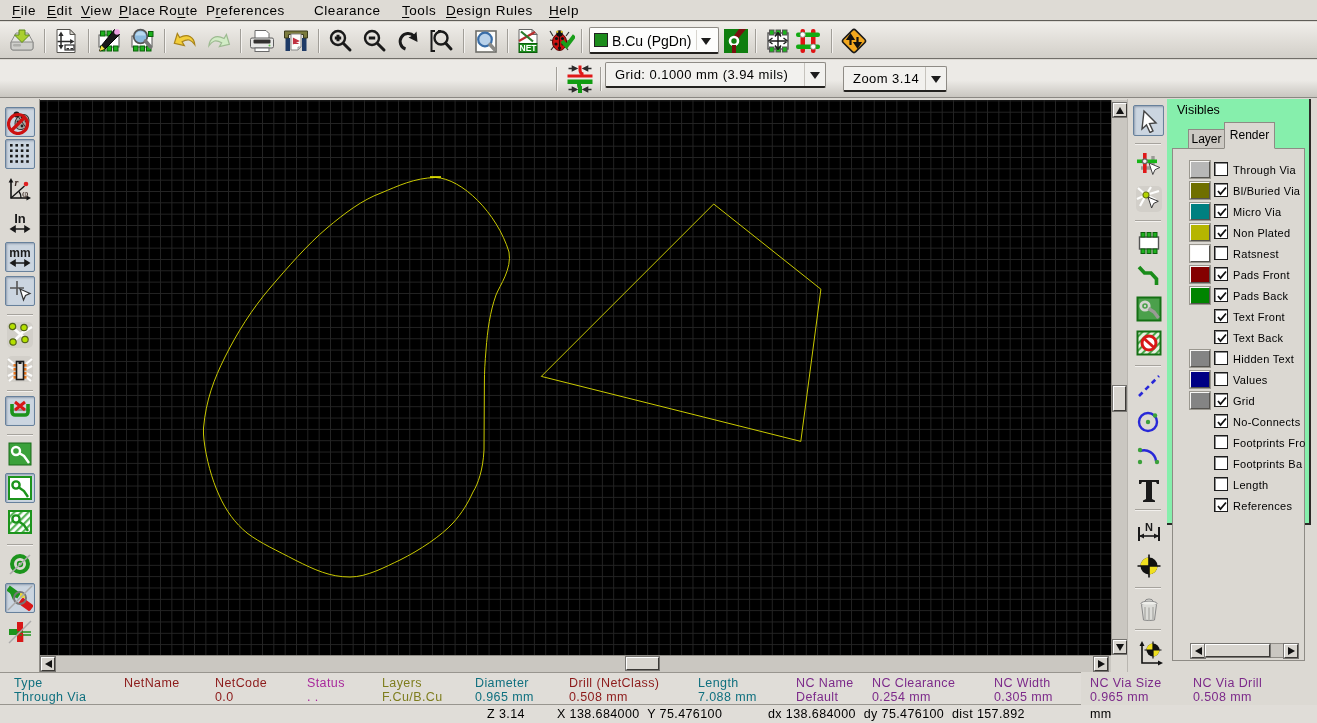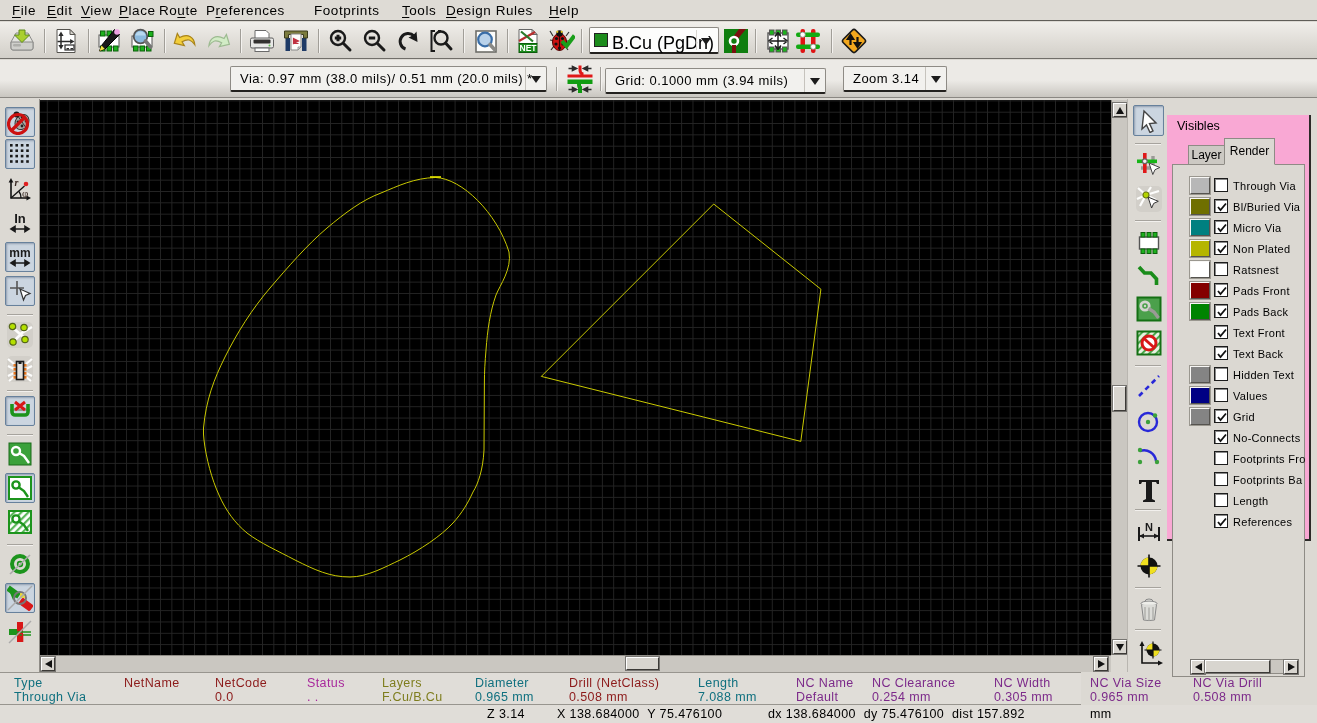--- a/index.html
+++ b/index.html
@@ -43,21 +43,21 @@
   background-image:linear-gradient(#242424 1px, transparent 1px), linear-gradient(90deg, #242424 1px, transparent 1px);
   background-size:11.33px 11.33px; background-position:6.8px 0.4px; }
 
 
 .sbtn { position:absolute; background:#d8d5cf; border:1px solid #fff; border-right-color:#3c3a37; border-bottom-color:#3c3a37; box-shadow:0 0 0 1px #777571; }
 .arr { position:absolute; width:0; height:0; }
 #vscroll { position:absolute; left:1111px; top:100px; width:16px; height:555px; background:#cac7c1; border-left:1px solid #8f8c86; }
 #hscroll { position:absolute; left:40px; top:655px; width:1071px; height:17px; background:#cac7c1; border-top:1px solid #8f8c86; }
 
 
-#vispanel { position:absolute; left:1167px; top:115px; width:144px; height:426px; background:#f9a8d4;
+#vispanel { position:absolute; left:1167px; top:99px; width:144px; height:426px; background:#86efac;
   border-right:2px solid #2b2a28; border-bottom:2px solid #2b2a28; }
 #redge { position:absolute; left:1311px; top:99px; width:6px; height:573px; background:#dcd9d3; }
 .tab { position:absolute; border:1px solid #8e8b85; border-bottom:none; background:#ccc9c3; font-size:12px; text-align:center; }
 .vrow { position:absolute; left:0; width:138px; height:21px; overflow:hidden; }
 .swatch { position:absolute; left:23px; top:2px; width:20px; height:17px; border:1px solid; border-color:#f8f7f5 #55534f #55534f #f8f7f5; box-shadow:0 0 0 1px #9a978f; }
 .cbx { position:absolute; left:47px; top:3px; width:14px; height:14px; background:#fff; border:1px solid #1c1c1c; box-shadow:inset 1px 1px 0 #8a8a8a; }
 .cbx svg { position:absolute; left:1px; top:1px; }
 .vlab { position:absolute; left:66px; top:4.5px; font-size:11px; letter-spacing:0.3px; white-space:nowrap; }
 
 
@@ -72,21 +72,21 @@
 </head>
 <body>
 
 <div id="menubar">
   <span class="mi" style="left:12px"><u>F</u>ile</span>
   <span class="mi" style="left:47px"><u>E</u>dit</span>
   <span class="mi" style="left:81px"><u>V</u>iew</span>
   <span class="mi" style="left:119px"><u>P</u>lace</span>
   <span class="mi" style="left:159px">Ro<u>u</u>te</span>
   <span class="mi" style="left:206px">P<u>r</u>eferences</span>
-  <span class="mi" style="left:314px">Footprints</span>
+  <span class="mi" style="left:314px">Clearance</span>
   <span class="mi" style="left:402px"><u>T</u>ools</span>
   <span class="mi" style="left:446px"><u>D</u>esign Rules</span>
   <span class="mi" style="left:549px"><u>H</u>elp</span>
 </div>
 <div id="toolbar1">
   <div class="ticon" style="left:9px">
       <svg width="26" height="26">
     <path d="M2,14 L7,5 h12 l5,9 v6 a2,2 0 0 1 -2,2 h-18 a2,2 0 0 1 -2,-2 z" fill="#e3e3df" stroke="#8a8a88"></path>
     <path d="M2,14 h22 v6 a2,2 0 0 1 -2,2 h-18 a2,2 0 0 1 -2,-2 z" fill="#cfcfcb" stroke="#8a8a88"></path>
     <rect x="4" y="16" width="8" height="2.6" rx="1.3" fill="#aeaeaa"></rect>
@@ -225,21 +225,21 @@
         <circle cx="13.5" cy="10.5" r="1.6" fill="#111"></circle>
     <circle cx="7" cy="16" r="1.6" fill="#111"></circle>
         <circle cx="14" cy="16" r="1.6" fill="#111"></circle>
     <circle cx="10.5" cy="20" r="1.6" fill="#111"></circle>
     <path d="M13,13 l4.5,5 8,-10.5" fill="none" stroke="#1a9e1a" stroke-width="4"></path>
   </svg>
     </div>
   <div class="tsep" style="left:581px"></div>
   <div id="layercombo" style="position:absolute; left:589px; top:5px; width:130px; height:27px; background:#fdfdfc; border:1px solid #8e8b85; border-bottom:2px solid #23211e; border-radius:2px;">
     <div style="position:absolute;left:4px;top:5px;width:14px;height:14px;background:#1c8c1c;border:1px solid #222"></div>
-    <div style="position:absolute;left:22px;top:5px;font-size:18px;">B.Cu (PgDn)</div>
+    <div style="position:absolute;left:22px;top:5px;font-size:14px;">B.Cu (PgDn)</div>
     <div style="position:absolute;right:2px;top:2px;bottom:2px;width:20px;border-left:1px solid #d8d5cf;">
       <div style="position:absolute;left:4px;top:8px;width:0;height:0;border-left:5.5px solid transparent;border-right:5.5px solid transparent;border-top:7px solid #1c1c1c;"></div>
     </div>
   </div>
   <div class="ticon" style="left:724px;width:24px;height:24px;top:7px">
       <svg width="24" height="24">
     <rect width="24" height="24" fill="#0f7e0f"></rect>
     <path d="M15,0 H22 L13,11 L9,8 z" fill="#7a1010"></path>
     <circle cx="10" cy="12" r="4" fill="none" stroke="#fff" stroke-width="2.6"></circle>
     <rect x="8" y="16" width="4" height="8" fill="#7a1010"></rect>
@@ -271,37 +271,33 @@
     </div>
   <div class="tsep" style="left:831px"></div>
   <div class="ticon" style="left:841px">
       <svg width="26" height="26">
     <rect x="4.2" y="4.2" width="17.6" height="17.6" rx="2.5" transform="rotate(45 13 13)" fill="#f2a71d" stroke="#1a1a1a" stroke-width="1.6"></rect>
     <path d="M9.5,17 V9.5 M9.5,7 l-2.6,4 h5.2 z M16.5,9 v7.5 M16.5,19 l-2.6,-4 h5.2 z" fill="#111" stroke="#111" stroke-width="2.2"></path>
   </svg>
     </div>
 </div>
 <div id="toolbar2">
-  <div class="combo" style="left:230px; top:6px; width:317px;">
-    <div class="ctext">Via: 0.97 mm (38.0 mils)/ 0.51 mm (20.0 mils) *</div>
-      <div class="carr"></div>
-  </div>
   <div class="tsep" style="left:556px"></div>
   <div class="ticon" style="left:566px; top:5px; width:27px; height:28px;">
       <svg width="27" height="28">
     <path d="M2,3.5 h8 M10,3.5 l-4,-2 v4 z M25,3.5 h-8 M17,3.5 l4,-2 v4 z" stroke="#2b2b2b" stroke-width="1.6" fill="#2b2b2b"></path>
     <path d="M13.5,0.5 V5 Q13.5,9 17,9" stroke="#e01818" stroke-width="3" fill="none"></path>
     <rect x="1" y="9.5" width="25" height="3" fill="#e01818"></rect>
     <rect x="1" y="14.5" width="25" height="4.5" fill="#109c10"></rect>
     <path d="M12.5,19 Q12.5,22 13.5,22.5 V28" stroke="#109c10" stroke-width="4" fill="none"></path>
     <path d="M2,24.5 h8 M10,24.5 l-4,-2 v4 z M25,24.5 h-8 M17,24.5 l4,-2 v4 z" stroke="#2b2b2b" stroke-width="1.6" fill="#2b2b2b"></path>
   </svg>
     </div>
   <div class="tsep" style="left:600px"></div>
-  <div class="combo" style="left:605px; top:8px; width:221px;">
+  <div class="combo" style="left:605px; top:2px; width:221px;">
     <div class="ctext">Grid: 0.1000 mm (3.94 mils)</div>
       <div class="carr"></div>
   </div>
   <div class="combo" style="left:843px; top:6px; width:104px;">
     <div class="ctext">Zoom 3.14</div>
       <div class="carr"></div>
   </div>
 </div>
 
 <div id="lbar">

